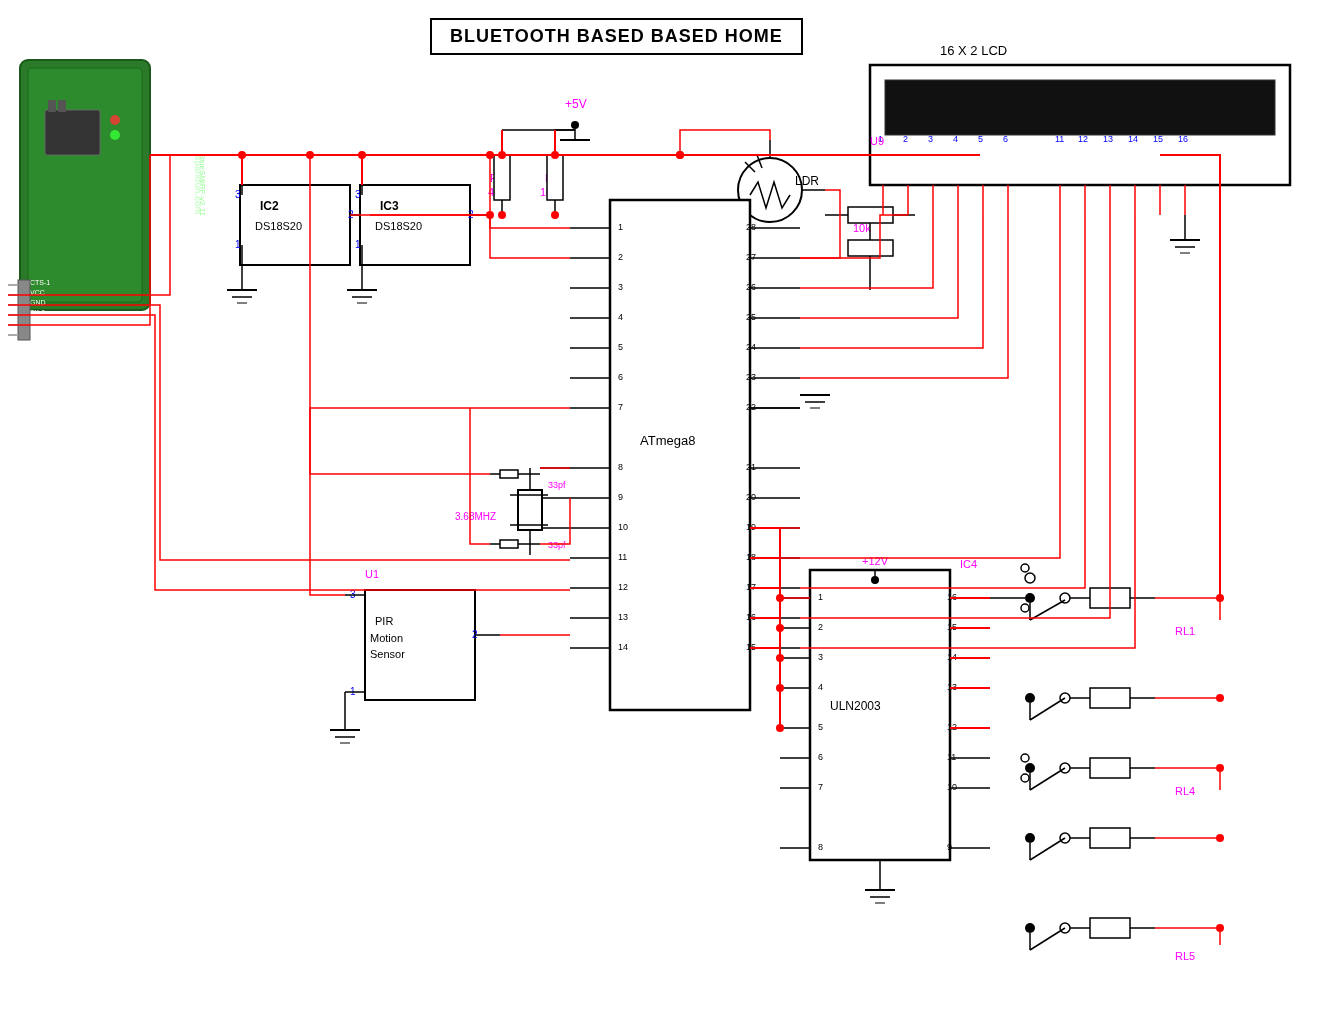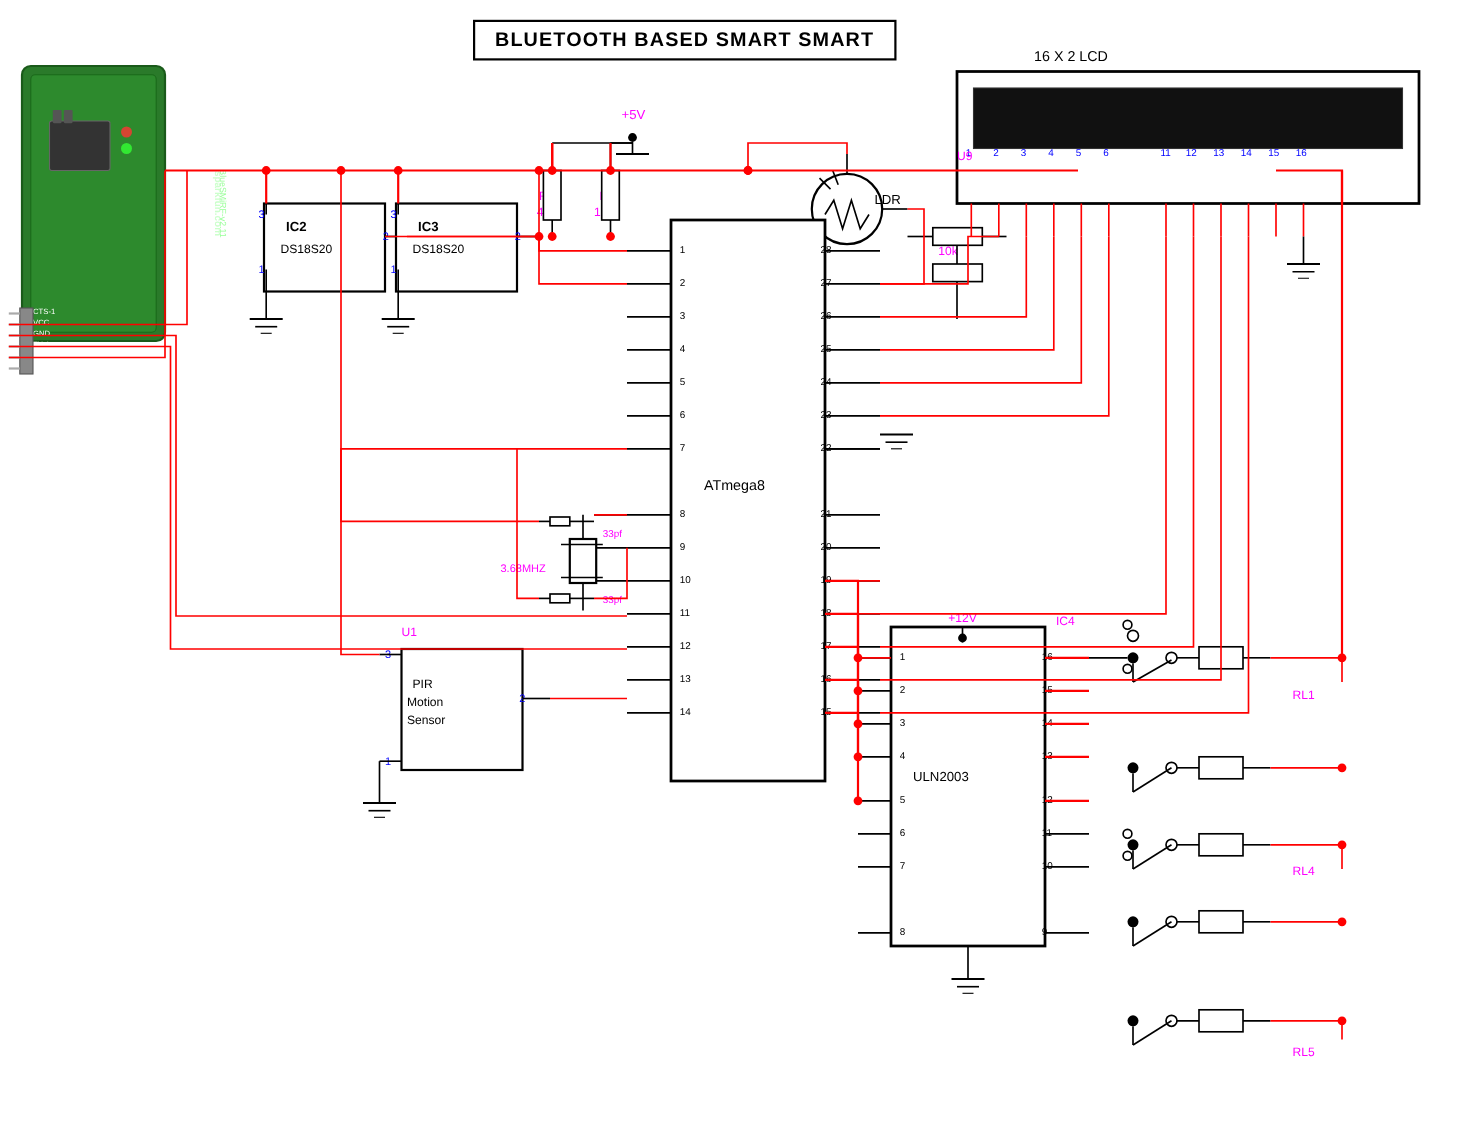--- a/index.html
+++ b/index.html
@@ -32,21 +32,21 @@
       font-size: 18px;
       font-weight: bold;
       letter-spacing: 1px;
       background: white;
     }
   </style>
 </head>
 <body>
 <div id="main-canvas">
   <div class="title-box">
-    BLUETOOTH BASED SMART SMART
+    BLUETOOTH BASED BASED HOME
   </div>
 
   <svg id="circuit" xmlns="http://www.w3.org/2000/svg">
 
     <g>
 
       <rect x="20" y="60" width="130" height="250" rx="8" fill="#2a7a2a" stroke="#1a5a1a" stroke-width="2"></rect>
 
       <rect x="28" y="68" width="114" height="234" rx="4" fill="#2d8a2d" stroke="#1a6a1a" stroke-width="1"></rect>
 

